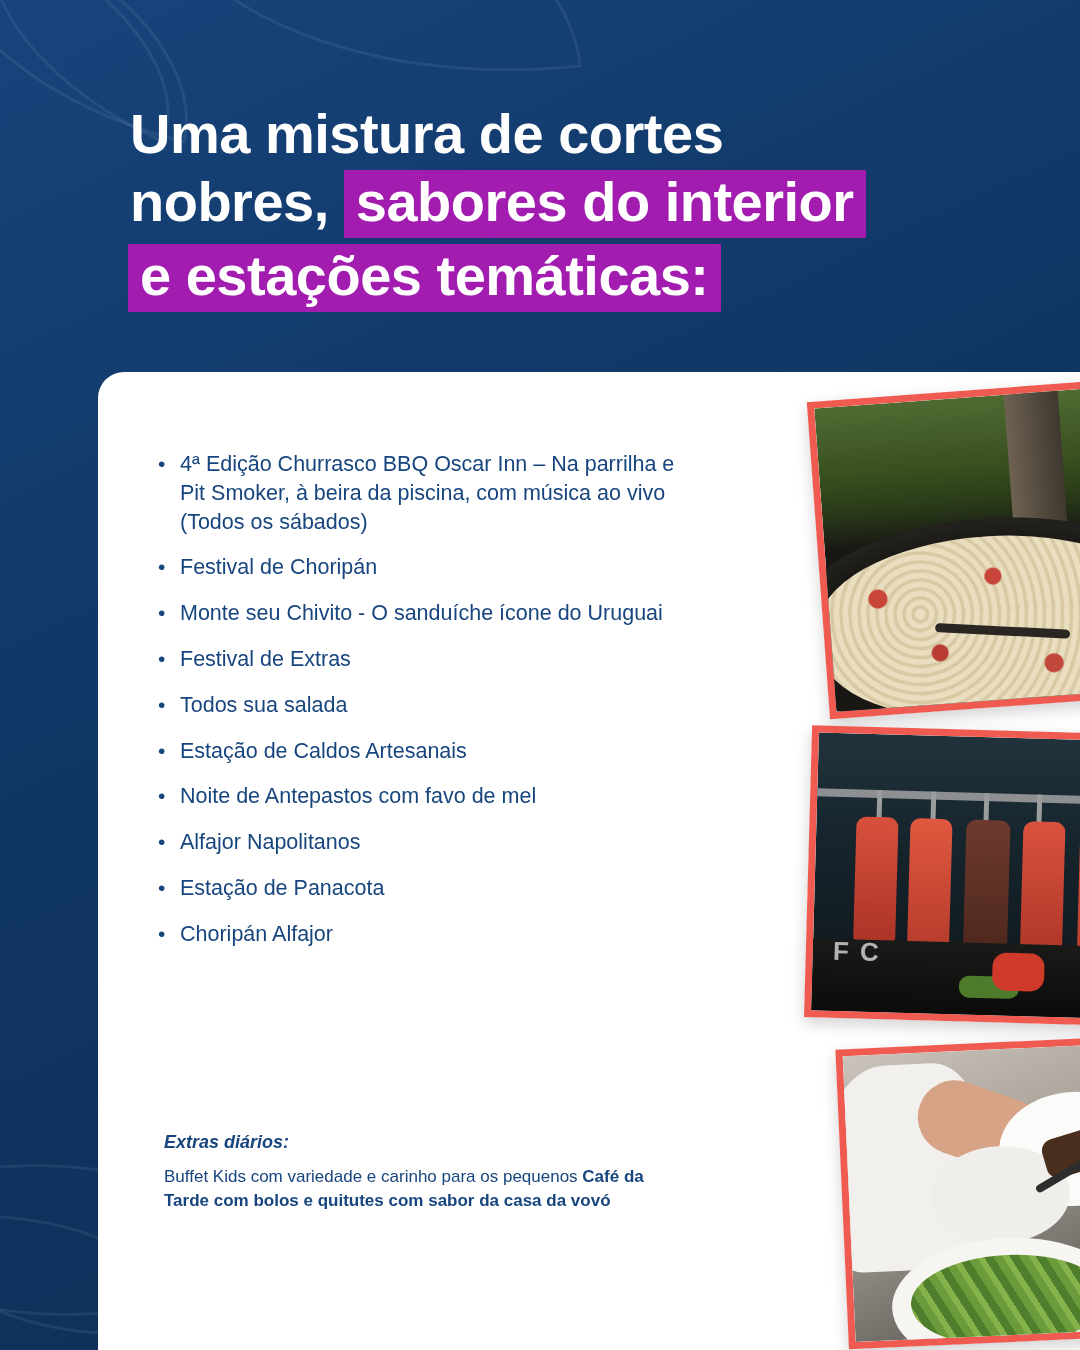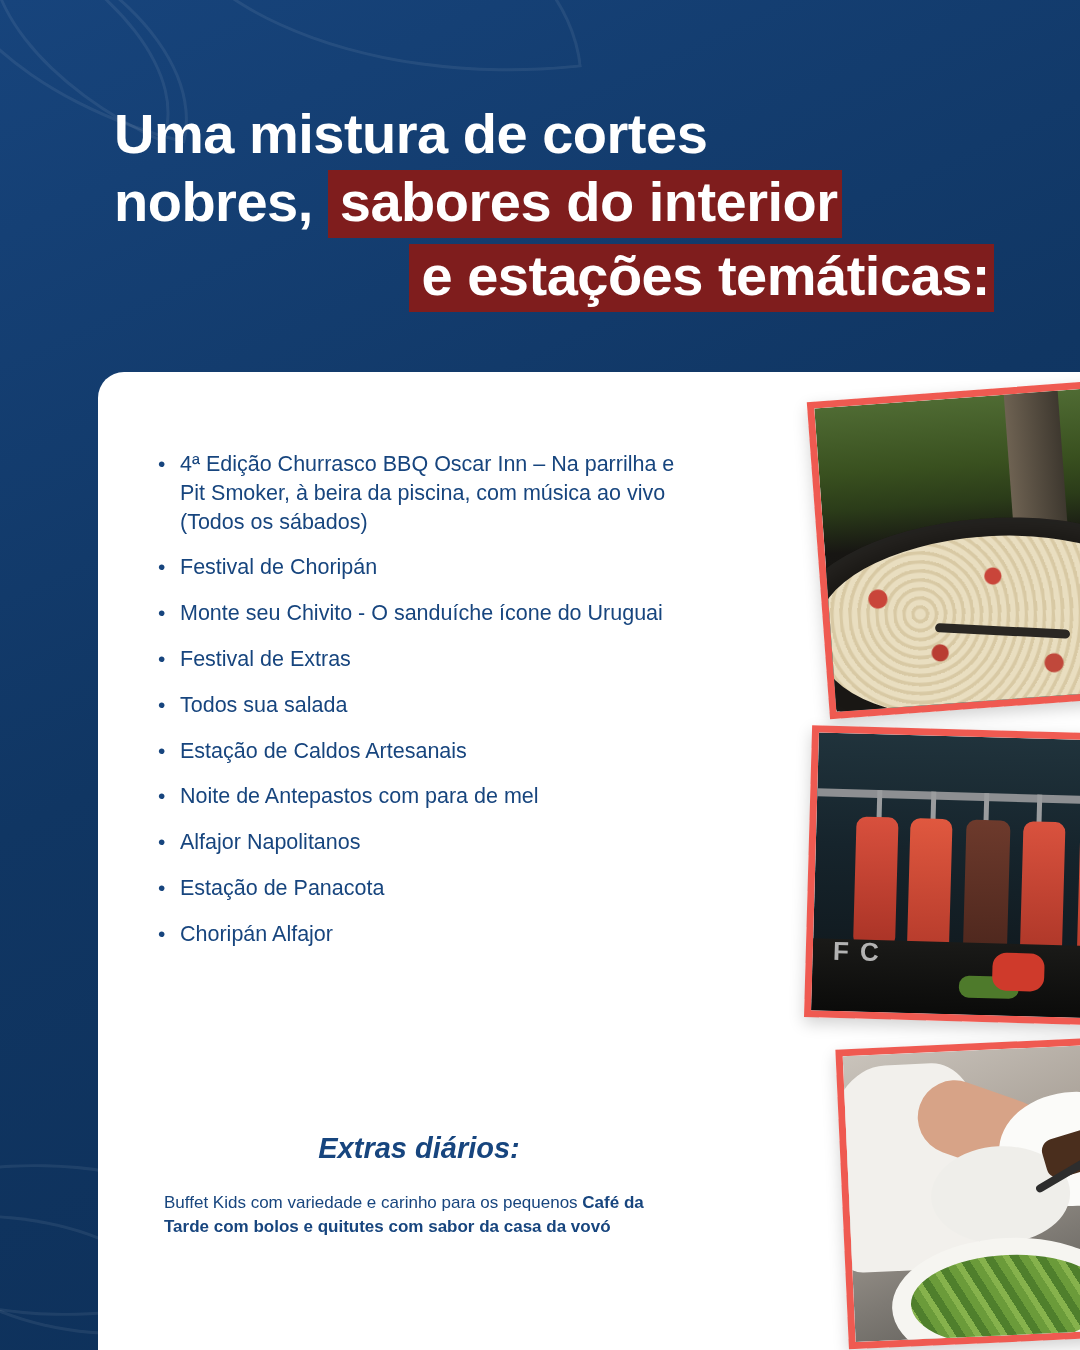--- a/index.html
+++ b/index.html
@@ -30,42 +30,42 @@
   }
   .leaf-1 { width: 300px; height: 170px; left: -90px; top: -60px; transform: rotate(14deg); }
   .leaf-2 { width: 240px; height: 130px; left: -40px; top: -30px; transform: rotate(24deg); }
   .leaf-3 { width: 420px; height: 250px; left: 150px; top: -160px; transform: rotate(-6deg); }
   .leaf-4 { width: 380px; height: 220px; left: -140px; top: 1130px; transform: rotate(-20deg); }
   .leaf-5 { width: 260px; height: 150px; left: -80px; top: 1200px; transform: rotate(-8deg); }
 
   
   .headline {
     position: absolute;
-    left: 114px;
+    left: 130px;
     top: 104px;
     width: 880px;
     z-index: 4;
   }
   .headline .line {
     font-size: 56px;
     line-height: 1.07;
     font-weight: bold;
     color: #ffffff;
     letter-spacing: -0.5px;
     margin-bottom: 6px;
     white-space: nowrap;
   }
   .hl-mark {
-    background: #7f1d1d;
-    padding: 2px 4px 6px 12px;
+    background: #a21caf;
+    padding: 2px 12px 6px 12px;
     display: inline-block;
     color: #ffffff;
   }
   .line.l2 { margin-left: 0; }
-  .line.l3 { margin-left: -2px; text-align: right; }
+  .line.l3 { margin-left: -2px; }
 
   
   .card {
     position: absolute;
     left: 98px;
     top: 372px;
     width: 982px;
     height: 978px;
     background: #ffffff;
     border-radius: 26px 0 0 0;
@@ -99,25 +99,24 @@
   .item-text b { font-weight: normal; }
 
   .extras {
     position: absolute;
     left: 66px;
     top: 760px;
     width: 510px;
     color: #17457e;
   }
   .extras-title {
-    font-size: 29px;
+    font-size: 18px;
     font-weight: bold;
     font-style: italic;
-    margin-bottom: 26px;
-    text-align: center;
+    margin-bottom: 12px;
   }
   .extras-body {
     font-size: 17px;
     line-height: 1.42;
   }
   .extras-body b { font-weight: bold; }
 
   
   .photos {
     position: absolute;
@@ -238,21 +237,21 @@
       <span class="item-text"><span>Todos sua </span><b>salada</b></span>
     </div>
 
     <div class="list-item">
       <span class="bullet">•</span>
       <span class="item-text"><span>Estação de </span><b>Caldos Artesanais</b></span>
     </div>
 
     <div class="list-item">
       <span class="bullet">•</span>
-      <span class="item-text"><b>Noite de Antepastos</b><span> com para de mel</span></span>
+      <span class="item-text"><b>Noite de Antepastos</b><span> com favo de mel</span></span>
     </div>
 
     <div class="list-item">
       <span class="bullet">•</span>
       <span class="item-text"><b>Alfajor</b><span> Napolitanos</span></span>
     </div>
 
     <div class="list-item">
       <span class="bullet">•</span>
       <span class="item-text"><span>Estação de </span><b>Panacota</b></span>

